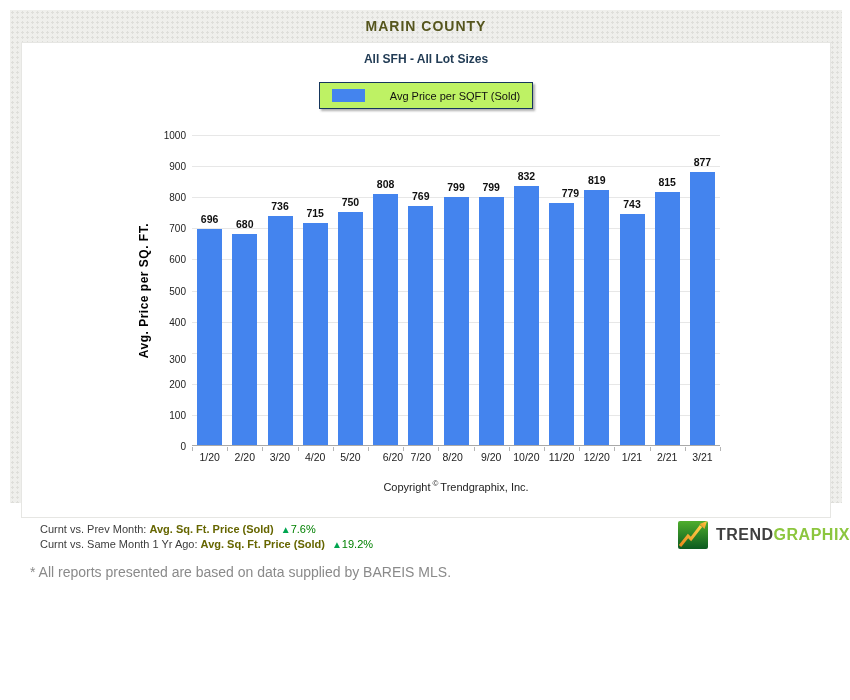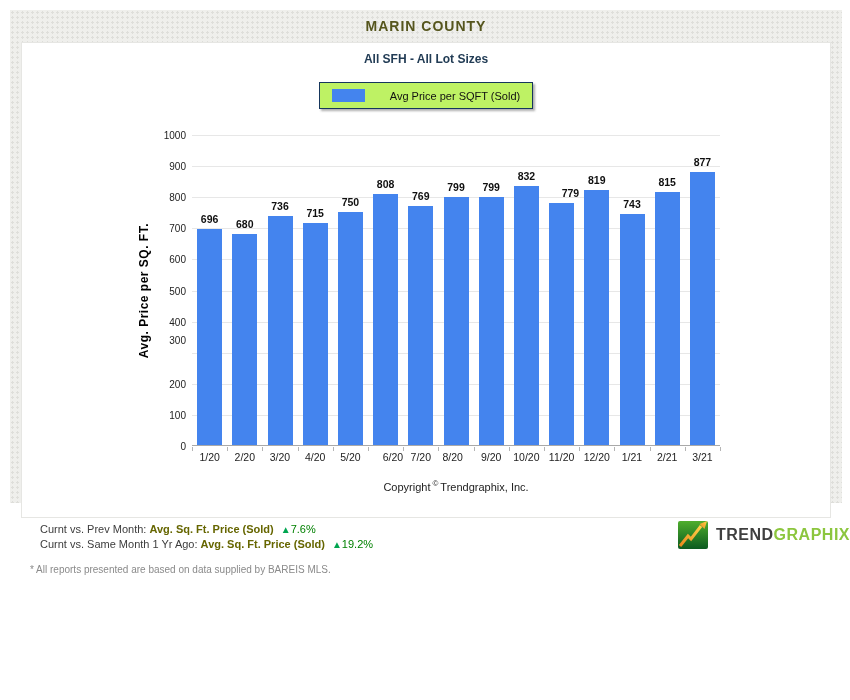--- a/index.html
+++ b/index.html
@@ -53,21 +53,21 @@
   .stats { position:absolute; left:40px; top:522px; font-size:11px; color:#3c3c3c; line-height:15px; }
   .metric { font-weight:bold; color:#666600; }
   .arrow { color:#00a550; font-size:10px; margin-left:4px; }
   .pct { color:#008000; }
 
   .logo { position:absolute; left:678px; top:521px; display:flex; align-items:center; gap:8px; }
   .logo-text { font-size:16px; font-weight:bold; letter-spacing:0.5px; }
   .logo-trend { color:#3f3f3f; }
   .logo-graphix { color:#8cc63e; }
 
-  .footnote { position:absolute; left:30px; top:564px; font-size:10px; color:#8a8a8a; }
+  .footnote { position:absolute; left:30px; top:564px; font-size:14px; color:#8a8a8a; }
 </style>
 </head>
 <body>
 
 <div class="frame">
   <div class="band">
     <h1>MARIN COUNTY</h1>
   </div>
 
   <div class="panel">
@@ -81,21 +81,21 @@
     </div>
 
     <div class="chart">
       <div class="y-title">
         <span>Avg. Price per SQ. FT.</span>
       </div>
       <div class="y-axis" id="yAxis">
           <div class="ytick" style="top: 311px;">0</div>
           <div class="ytick" style="top: 279.9px;">100</div>
           <div class="ytick" style="top: 248.8px;">200</div>
-          <div class="ytick" style="top: 205px;">300</div>
+          <div class="ytick" style="top: 224px;">300</div>
           <div class="ytick" style="top: 186.6px;">400</div>
           <div class="ytick" style="top: 155.5px;">500</div>
           <div class="ytick" style="top: 124.4px;">600</div>
           <div class="ytick" style="top: 93.3px;">700</div>
           <div class="ytick" style="top: 62.2px;">800</div>
           <div class="ytick" style="top: 31.1px;">900</div>
           <div class="ytick" style="top: 0px;">1000</div>
         </div>
       <div class="plot" id="plot">
           <div class="gridline" style="top: 279.9px;"></div>

